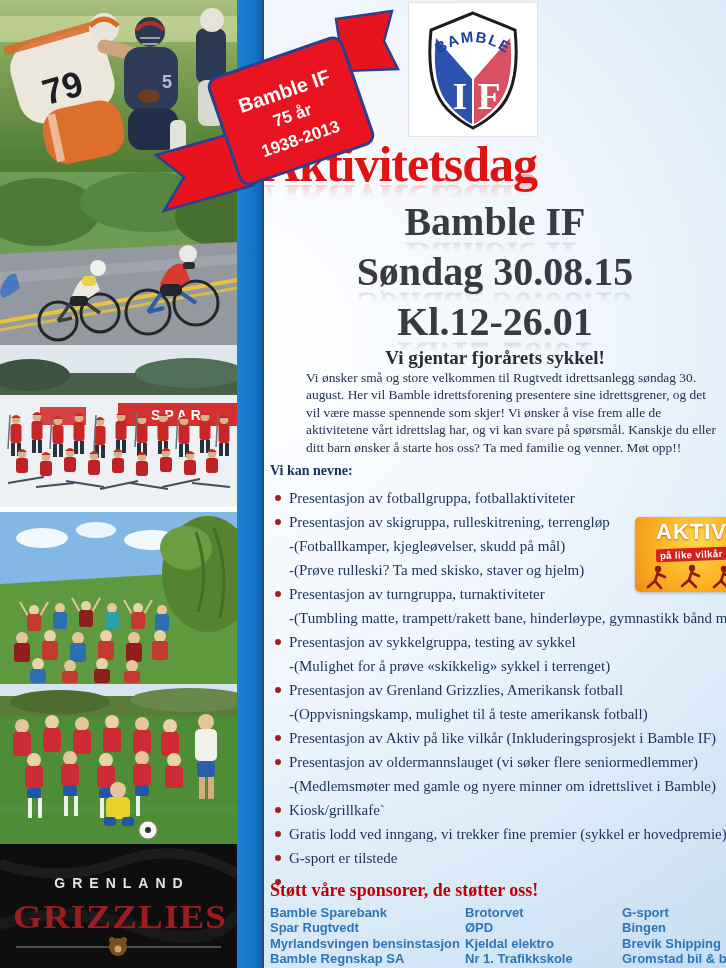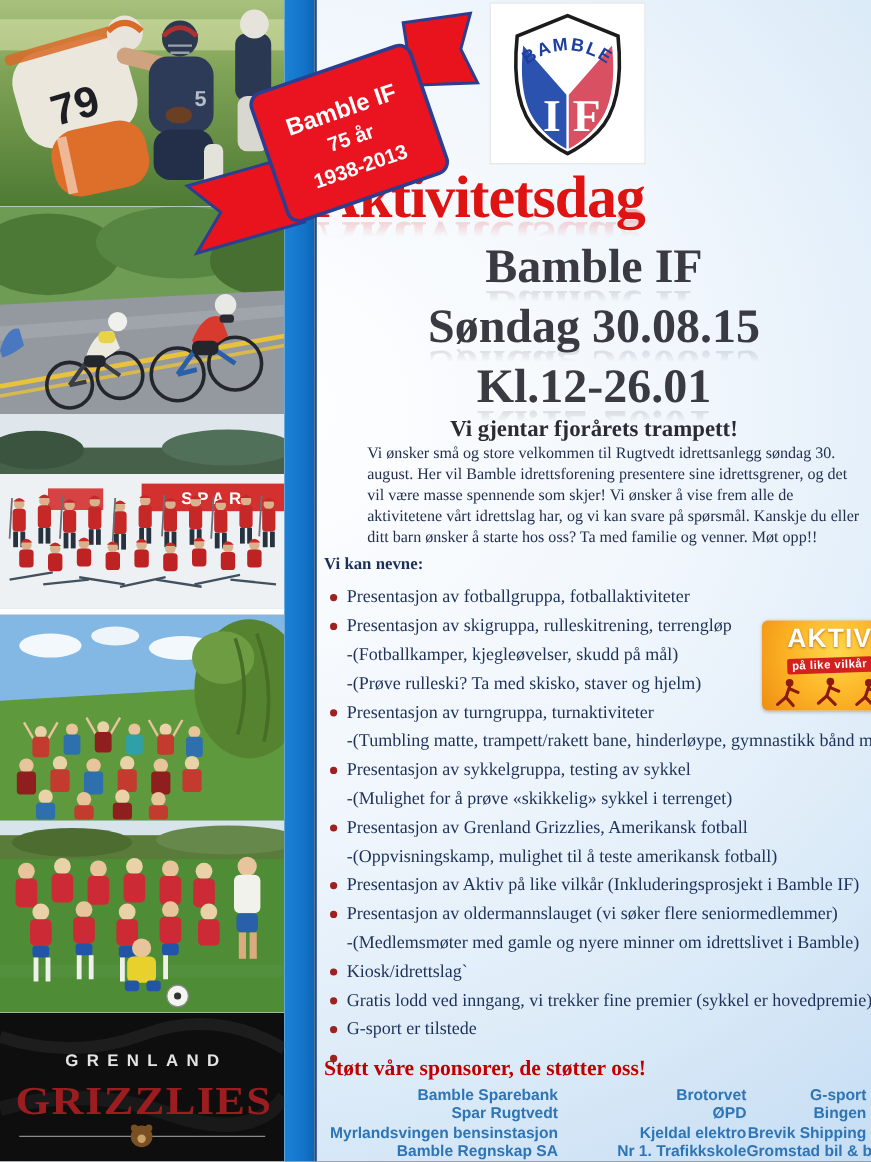--- a/index.html
+++ b/index.html
@@ -53,21 +53,21 @@
     box-shadow:0 1px 3px rgba(0,0,0,.25);overflow:hidden;text-align:center;
     font-family:"Liberation Sans","DejaVu Sans",sans-serif;margin-left:28px;}
   .aktiv-word{margin-top:3px;font-size:22px;font-weight:700;color:#fff;letter-spacing:1px;
     text-shadow:0 1px 2px rgba(150,60,0,.65);line-height:24px;}
   .aktiv-sub{display:inline-block;background:#d62020;color:#fff;font-size:9.5px;font-weight:700;
     padding:0 4px;border-radius:2px;letter-spacing:.4px;transform:rotate(-2deg);line-height:13px;}
   .aktiv svg{display:block;margin:2px auto 0;}
   
   .sponsor-heading{position:absolute;left:270px;top:880px;font-size:18px;font-weight:700;color:#c00000;}
   .sponsor-grid{position:absolute;left:270px;top:905px;width:452px;display:flex;z-index:2;
-    font-family:"Liberation Sans","DejaVu Sans",sans-serif;text-align:right;}
+    font-family:"Liberation Sans","DejaVu Sans",sans-serif;}
   .sp-col{flex:0 0 auto;}
   .sp-col:nth-child(1){width:195px;}
   .sp-col:nth-child(2){width:157px;}
   .sp-col:nth-child(3){width:100px;}
   .sp-item{font-size:13px;font-weight:700;color:#2e75b6;line-height:15.4px;white-space:nowrap;}
 </style>
 </head>
 <body>
 
 <div class="page">
@@ -381,21 +381,21 @@
       <text x="51" y="106" text-anchor="middle" font-size="38" font-weight="700" fill="#ffffff" font-family="Liberation Serif, serif">I</text>
       <text x="80" y="106" text-anchor="middle" font-size="38" font-weight="700" fill="#ffffff" font-family="Liberation Serif, serif">F</text>
     </svg>
   </div>
 
   <div class="title rfx">Aktivitetsdag</div>
   <div class="subhead rfx" id="sub1">Bamble IF</div>
   <div class="subhead rfx" id="sub2">Søndag 30.08.15</div>
   <div class="subhead rfx" id="sub3">Kl.12-26.01</div>
 
-  <div class="intro-heading">Vi gjentar fjorårets trampett!</div>
+  <div class="intro-heading">Vi gjentar fjorårets sykkel!</div>
   <div class="para">Vi ønsker små og store velkommen til Rugtvedt idrettsanlegg søndag 30.
 august. Her vil Bamble idrettsforening presentere sine idrettsgrener, og det
 vil være masse spennende som skjer! Vi ønsker å vise frem alle de
 aktivitetene vårt idrettslag har, og vi kan svare på spørsmål. Kanskje du eller
 ditt barn ønsker å starte hos oss? Ta med familie og venner. Møt opp!!</div>
   <div class="list-heading">Vi kan nevne:</div>
 
   <div class="bullet-list">
       <div class="b-row"><span class="dot"></span><span class="b-text">Presentasjon av fotballgruppa, fotballaktiviteter</span></div>
       <div class="b-row"><span class="dot"></span><span class="b-text">Presentasjon av skigruppa, rulleskitrening, terrengløp</span></div>
@@ -403,21 +403,21 @@
       <div class="b-row sub"><span class="b-text">-(Prøve rulleski? Ta med skisko, staver og hjelm)</span></div>
       <div class="b-row"><span class="dot"></span><span class="b-text">Presentasjon av turngruppa, turnaktiviteter</span></div>
       <div class="b-row sub"><span class="b-text">-(Tumbling matte, trampett/rakett bane, hinderløype, gymnastikk bånd m.m)</span></div>
       <div class="b-row"><span class="dot"></span><span class="b-text">Presentasjon av sykkelgruppa, testing av sykkel</span></div>
       <div class="b-row sub"><span class="b-text">-(Mulighet for å prøve «skikkelig» sykkel i terrenget)</span></div>
       <div class="b-row"><span class="dot"></span><span class="b-text">Presentasjon av Grenland Grizzlies, Amerikansk fotball</span></div>
       <div class="b-row sub"><span class="b-text">-(Oppvisningskamp, mulighet til å teste amerikansk fotball)</span></div>
       <div class="b-row"><span class="dot"></span><span class="b-text">Presentasjon av Aktiv på like vilkår (Inkluderingsprosjekt i Bamble IF)</span></div>
       <div class="b-row"><span class="dot"></span><span class="b-text">Presentasjon av oldermannslauget (vi søker flere seniormedlemmer)</span></div>
       <div class="b-row sub"><span class="b-text">-(Medlemsmøter med gamle og nyere minner om idrettslivet i Bamble)</span></div>
-      <div class="b-row"><span class="dot"></span><span class="b-text">Kiosk/idrettslag`</span></div>
+      <div class="b-row"><span class="dot"></span><span class="b-text">Kiosk/grillkafe`</span></div>
       <div class="b-row"><span class="dot"></span><span class="b-text">Gratis lodd ved inngang, vi trekker fine premier (sykkel er hovedpremie)</span></div>
       <div class="b-row"><span class="dot"></span><span class="b-text">G-sport er tilstede</span></div>
       <div class="b-row"><span class="dot"></span></div>
     </div>
 
   <div class="aktiv">
     <div class="aktiv-word">AKTIV</div>
     <div><span class="aktiv-sub">på like vilkår</span></div>
     <svg width="100" height="26" viewBox="0 0 100 26">
       <g stroke="#8c1a0e" stroke-width="2.6" stroke-linecap="round" fill="#8c1a0e">

